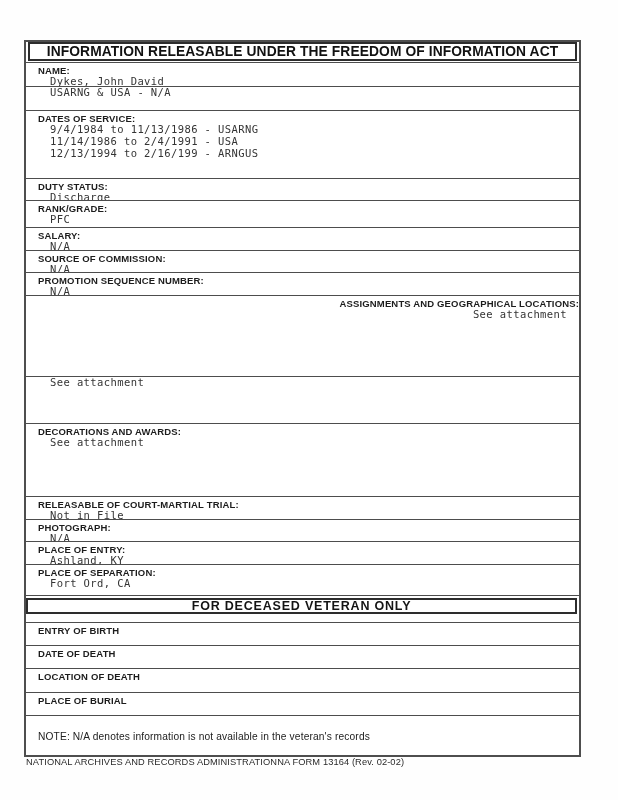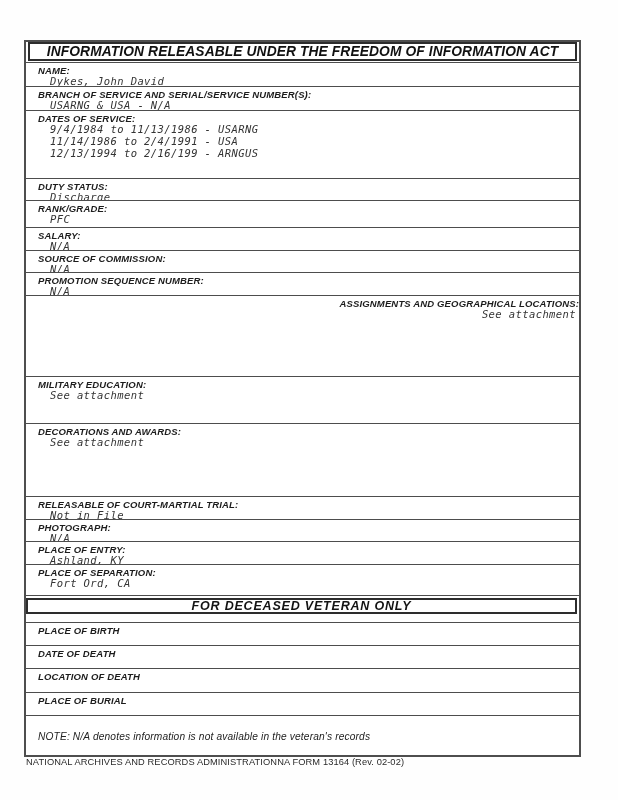--- a/index.html
+++ b/index.html
@@ -24,21 +24,20 @@
     top: 40px;
     width: 557px;
     box-sizing: border-box;
     border: 2px solid #4e4e4e;
     background: #fff;
   }
   .row {
     box-sizing: border-box;
     border-top: 1px solid #4d4d4d;
     overflow: hidden;
-    font-style: italic;
   }
   .row:first-child { border-top: none; }
 
   
   .h20 { height: 20px; }
   .h22 { height: 22px; }
   .h23 { height: 23px; }
   .h24 { height: 24px; }
   .h27 { height: 27px; }
   .h31 { height: 31px; }
@@ -66,21 +65,21 @@
   .label {
     padding: 2px 0 0 12px;
     font-size: 9.5px;
     font-weight: bold;
     letter-spacing: 0.15px;
     color: #1c1c1c;
     line-height: 11px;
     white-space: nowrap;
   }
   .value {
-    padding: 0 3px 0 24px;
+    padding: 0 12px 0 24px;
     font-family: "DejaVu Sans Mono", "Liberation Mono", monospace;
     font-size: 10.5px;
     line-height: 11.8px;
     letter-spacing: 0.4px;
     color: #343434;
     white-space: pre-line;
   }
   .section-header-row { }
   .section-header-box {
     box-sizing: border-box;
@@ -124,21 +123,20 @@
     <div class="row h20 title-row">
       <div class="title-box">INFORMATION RELEASABLE UNDER THE FREEDOM OF INFORMATION ACT</div>
     </div>
 
     <div class="row h24">
       <div class="label">NAME:</div>
       <div class="value">Dykes, John David</div>
     </div>
 
     <div class="row h24">
-      <div class="label">BRANCH OF SERVICE AND SERIAL/SERVICE NUMBER(S):</div>
       <div class="value">USARNG &amp; USA - N/A</div>
     </div>
 
     <div class="row h68">
       <div class="label">DATES OF SERVICE:</div>
       <div class="value">9/4/1984 to 11/13/1986 - USARNG
 11/14/1986 to 2/4/1991 - USA
 12/13/1994 to 2/16/199 - ARNGUS</div>
     </div>
 
@@ -166,21 +164,20 @@
       <div class="label">PROMOTION SEQUENCE NUMBER:</div>
       <div class="value">N/A</div>
     </div>
 
     <div class="row h81">
       <div class="label">ASSIGNMENTS AND GEOGRAPHICAL LOCATIONS:</div>
       <div class="value">See attachment</div>
     </div>
 
     <div class="row h47">
-      <div class="label">MILITARY EDUCATION:</div>
       <div class="value">See attachment</div>
     </div>
 
     <div class="row h73">
       <div class="label">DECORATIONS AND AWARDS:</div>
       <div class="value">See attachment</div>
     </div>
 
     <div class="row h23">
       <div class="label">RELEASABLE OF COURT-MARTIAL TRIAL:</div>
@@ -200,21 +197,21 @@
     <div class="row h31">
       <div class="label">PLACE OF SEPARATION:</div>
       <div class="value">Fort Ord, CA</div>
     </div>
 
     <div class="row h27 section-header-row">
       <div class="section-header-box">FOR DECEASED VETERAN ONLY</div>
     </div>
 
     <div class="row h23">
-      <div class="label">PLACE OF BIRTH</div>
+      <div class="label">ENTRY OF BIRTH</div>
       <div class="value"></div>
     </div>
 
     <div class="row h23">
       <div class="label">DATE OF DEATH</div>
       <div class="value"></div>
     </div>
 
     <div class="row h24">
       <div class="label">LOCATION OF DEATH</div>

